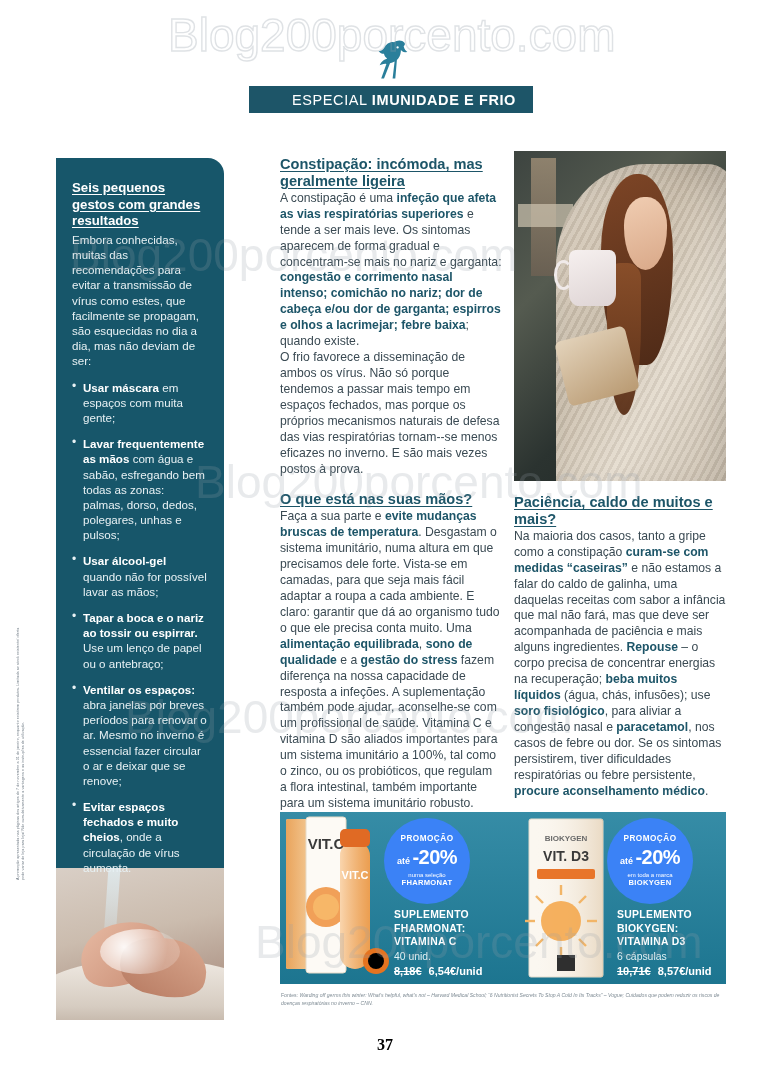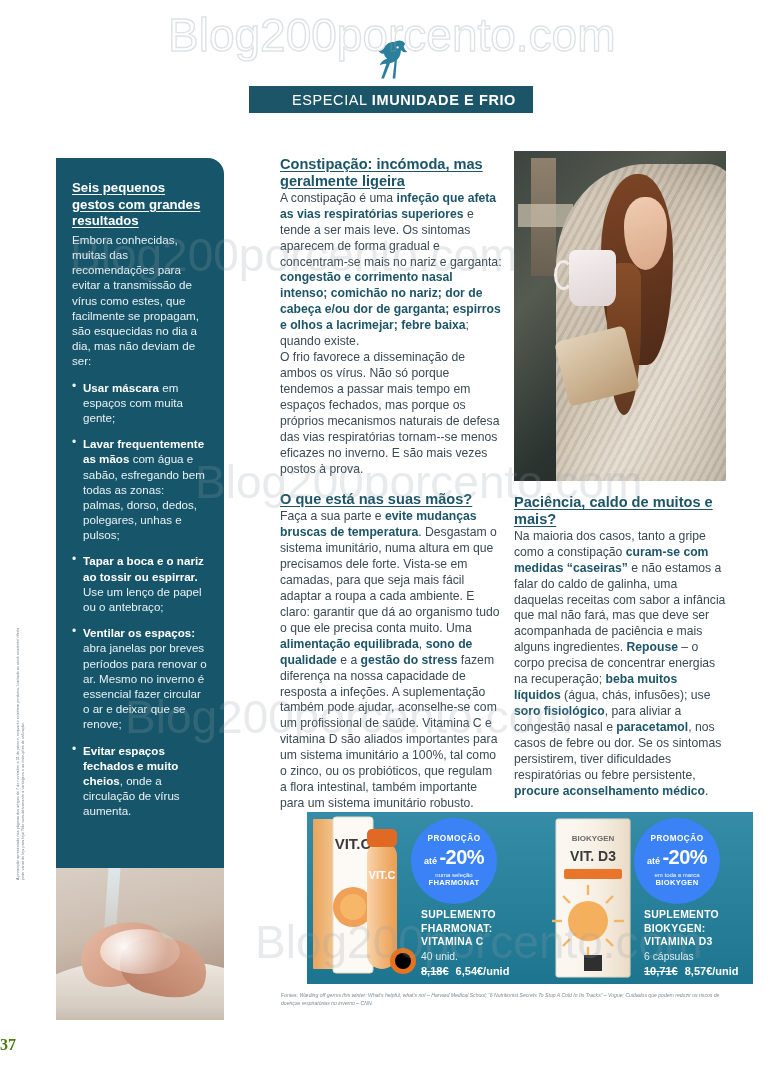--- a/index.html
+++ b/index.html
@@ -223,21 +223,20 @@
     background: linear-gradient(160deg,#f2efe9,#ddd8cf); border-radius: 24% 18% 6% 6%; }
 
   
   .promo-band {
     position: absolute;
     left: 280px; top: 812px;
     width: 446px; height: 172px;
     background: #1f7f9c;
     overflow: hidden;
     z-index: 18;
-    margin-left: 27px;
   }
   .promo-band::before {
     content:""; position:absolute; left:0; top:0; width:100%; height:100%;
     background: linear-gradient(180deg, rgba(255,255,255,.10), rgba(0,0,0,.08));
   }
   .promo-half { position: absolute; top: 0; height: 100%; width: 223px; }
   .promo-half.left { left: 0; }
   .promo-half.right { left: 223px; }
 
   .prod-shot { position: absolute; left: 4px; top: 3px; width: 108px; height: 166px; }
@@ -277,25 +276,25 @@
     line-height: 1.5;
     color: #7d8a93;
     font-style: italic;
   }
   .sources .lbl { font-style: normal; }
 
   
   .page-num {
     position: absolute;
     left: 0; right: 12px; top: 1036px;
-    text-align: left;
+    text-align: center;
     font-family: "Liberation Serif", serif;
     font-size: 16px;
     font-weight: 700;
-    color: #4d7c0f;
+    color: #000000;
   }
 </style>
 </head>
 <body>
 
 <div id="page">
 
   <div class="wm wm1">Blog200porcento.com</div>
   <div class="wm wm2 solid">Blog200porcento.com</div>
   <div class="wm wm3 solid">Blog200porcento.com</div>
@@ -319,20 +318,21 @@
   </div>
 
   <div class="legal-vert">A promoção apresentada nas páginas dos artigos de 7 de novembro a 31 de janeiro, enquanto existirem produtos. Limitada ao stock existente/ oferta pode variar de loja para loja/ Não cumulativamente a vantagens e as instruções de utilização.</div>
 
   <aside class="side-col">
     <div class="side-title">Seis pequenos gestos com grandes resultados</div>
     <div class="side-intro">Embora conhecidas, muitas das recomendações para evitar a transmissão de vírus como estes, que facilmente se propagam, são esquecidas no dia a dia, mas não deviam de ser:</div>
     <ul class="side-list" id="tips-list">
         <li><b>Usar máscara</b> em espaços com muita gente;</li>
         <li><b>Lavar frequentemente as mãos</b> com água e sabão, esfregando bem todas as zonas: palmas, dorso, dedos, polegares, unhas e pulsos;</li>
+        <li><b>Usar álcool-gel</b> quando não for possível lavar as mãos;</li>
         <li><b>Tapar a boca e o nariz ao tossir ou espirrar.</b> Use um lenço de papel ou o antebraço;</li>
         <li><b>Ventilar os espaços:</b> abra janelas por breves períodos para renovar o ar. Mesmo no inverno é essencial fazer circular o ar e deixar que se renove;</li>
         <li><b>Evitar espaços fechados e muito cheios</b>, onde a circulação de vírus aumenta.</li>
       </ul>
   </aside>
 
   <div class="handwash">
     <div class="hw-sky"></div>
     <div class="hw-basin"></div>
     <div class="hw-water"></div>

